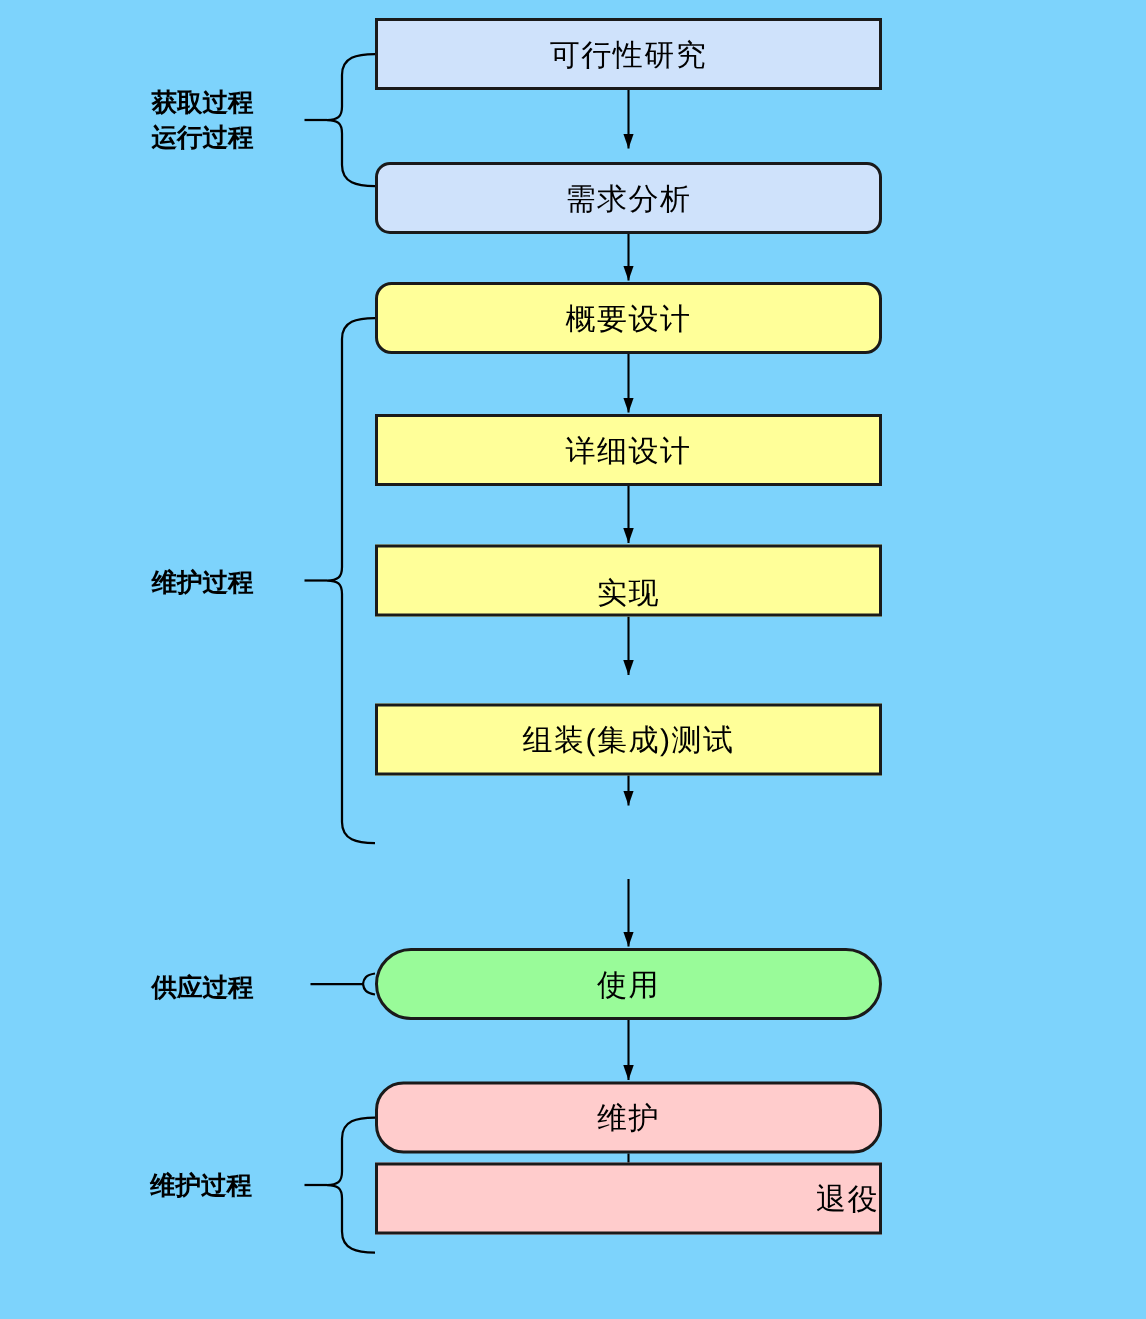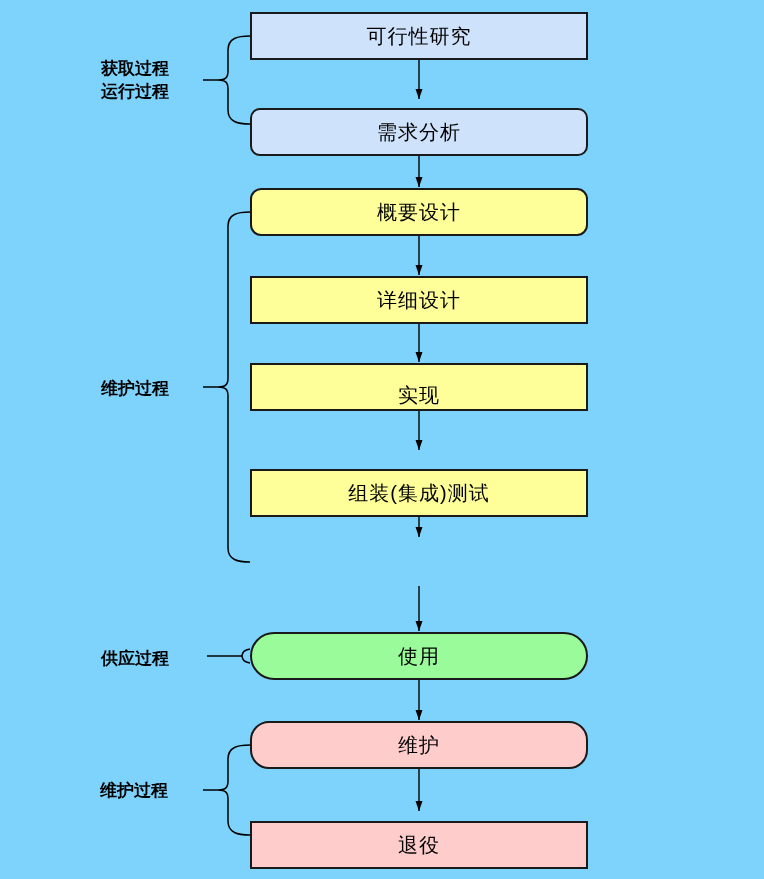--- a/index.html
+++ b/index.html
@@ -94,21 +94,21 @@
   </div>
   <div class="box" style="top: 469px; background-color: rgb(255, 255, 153); text-align: right;">
     <span>组装(集成)测试</span>
   </div>
   <div class="box" style="top: 632px; background-color: rgb(153, 251, 153); border-radius: 24px;">
     <span>使用</span>
   </div>
   <div class="box" style="top: 721px; background-color: rgb(255, 204, 204); border-radius: 19px;">
     <span>维护</span>
   </div>
-  <div class="box" style="top: 821px; background-color: rgb(255, 204, 204);">
+  <div class="box" style="top: 775px; background-color: rgb(255, 204, 204); justify-content: flex-end;">
     <span>退役</span>
   </div>
 
   <div class="side-label" style="left:101px; top:57px">
     <span>获取过程</span>
     <span>运行过程</span>
   </div>
   <div class="side-label" style="left:101px; top:377px">
     <span>维护过程</span>
   </div>

